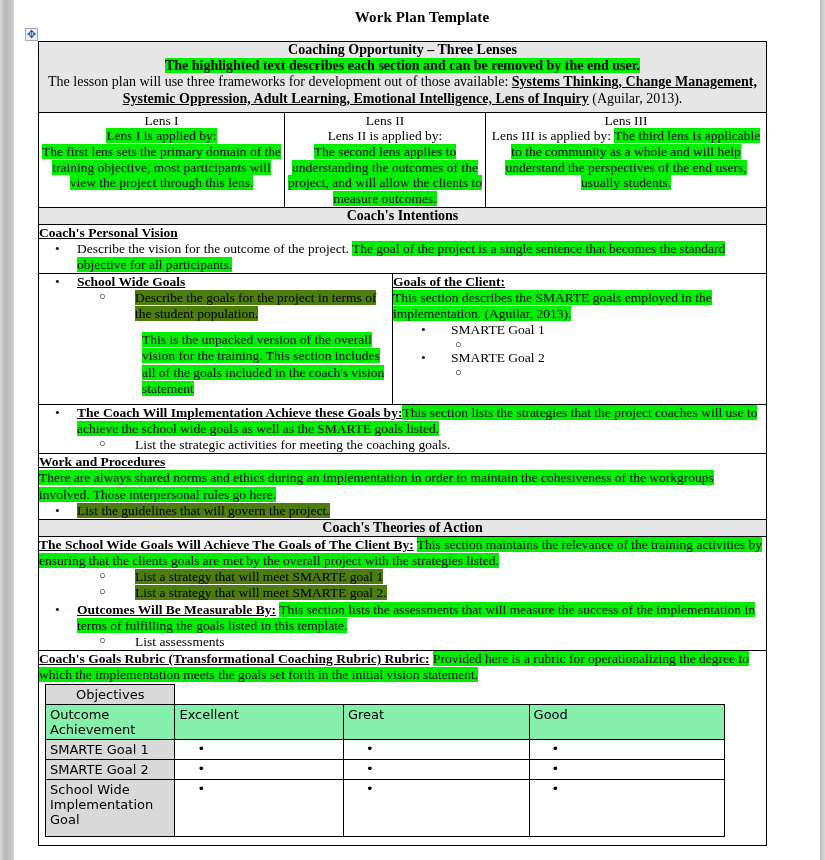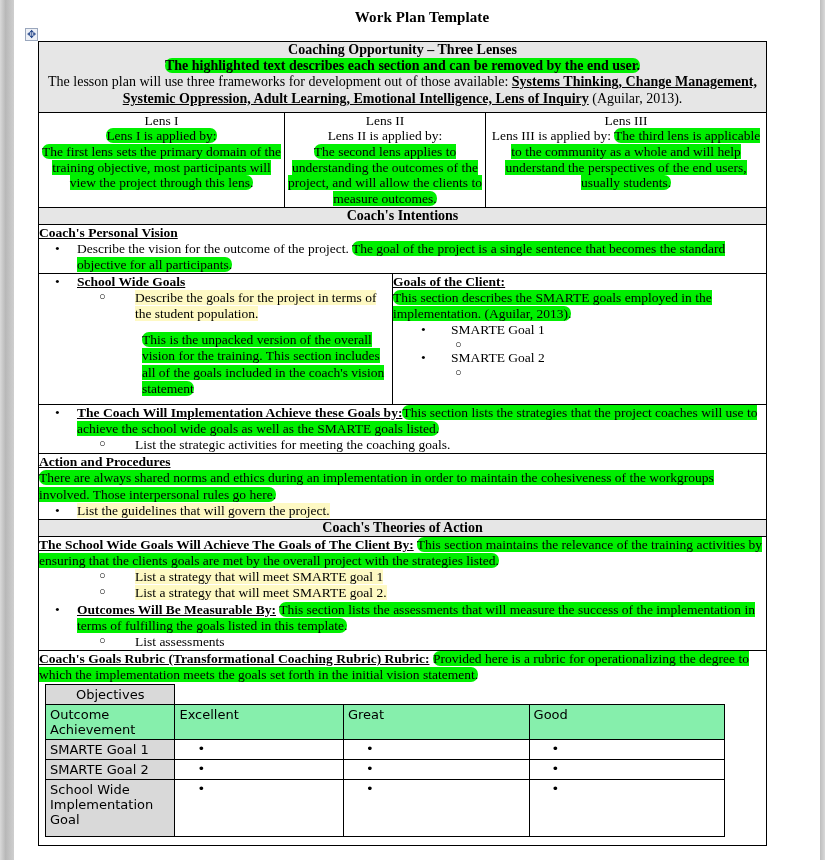--- a/index.html
+++ b/index.html
@@ -81,22 +81,22 @@
     background: #e6e6e6;
     padding: 2px 4px 3px 4px;
     font-size: 14px;
   }
   .band.tall { padding-bottom: 4px; }
 
   .cell-pad { padding: 2px 5px 3px 5px; }
   .bold { font-weight: bold; text-decoration: underline; }
 
   
-  .hl  { background: #00ef00; border-radius: 7px; }
-  .hlg { background: #fef9c3; }
+  .hl  { background: #00ef00; }
+  .hlg { background: #4d7c0f; }
   .bullet-row {
     display: flex;
     align-items: flex-start;
   }
   .bullet-mark {
     flex: 0 0 auto;
     text-align: left;
   }
   .bullet-text { flex: 1 1 auto; }
 
@@ -261,21 +261,21 @@
         </div>
         <div class="bullet-row b-lvl2 lh">
           <span class="bullet-mark">○</span>
           <span class="bullet-text">List the strategic activities for meeting the coaching goals.</span>
         </div>
       </td>
     </tr>
 
     <tr>
       <td colspan="5" class="cell-pad">
-        <div class="bold">Action and Procedures</div>
+        <div class="bold">Work and Procedures</div>
         <div class="lh">
           <span class="hl">There are always shared norms and ethics during an implementation in order to maintain the cohesiveness of the workgroups involved. Those interpersonal rules go here.</span>
         </div>
         <div class="bullet-row b-lvl1">
           <span class="bullet-mark">•</span>
           <span class="bullet-text"><span class="hlg">List the guidelines that will govern the project.</span></span>
         </div>
       </td>
     </tr>
 

